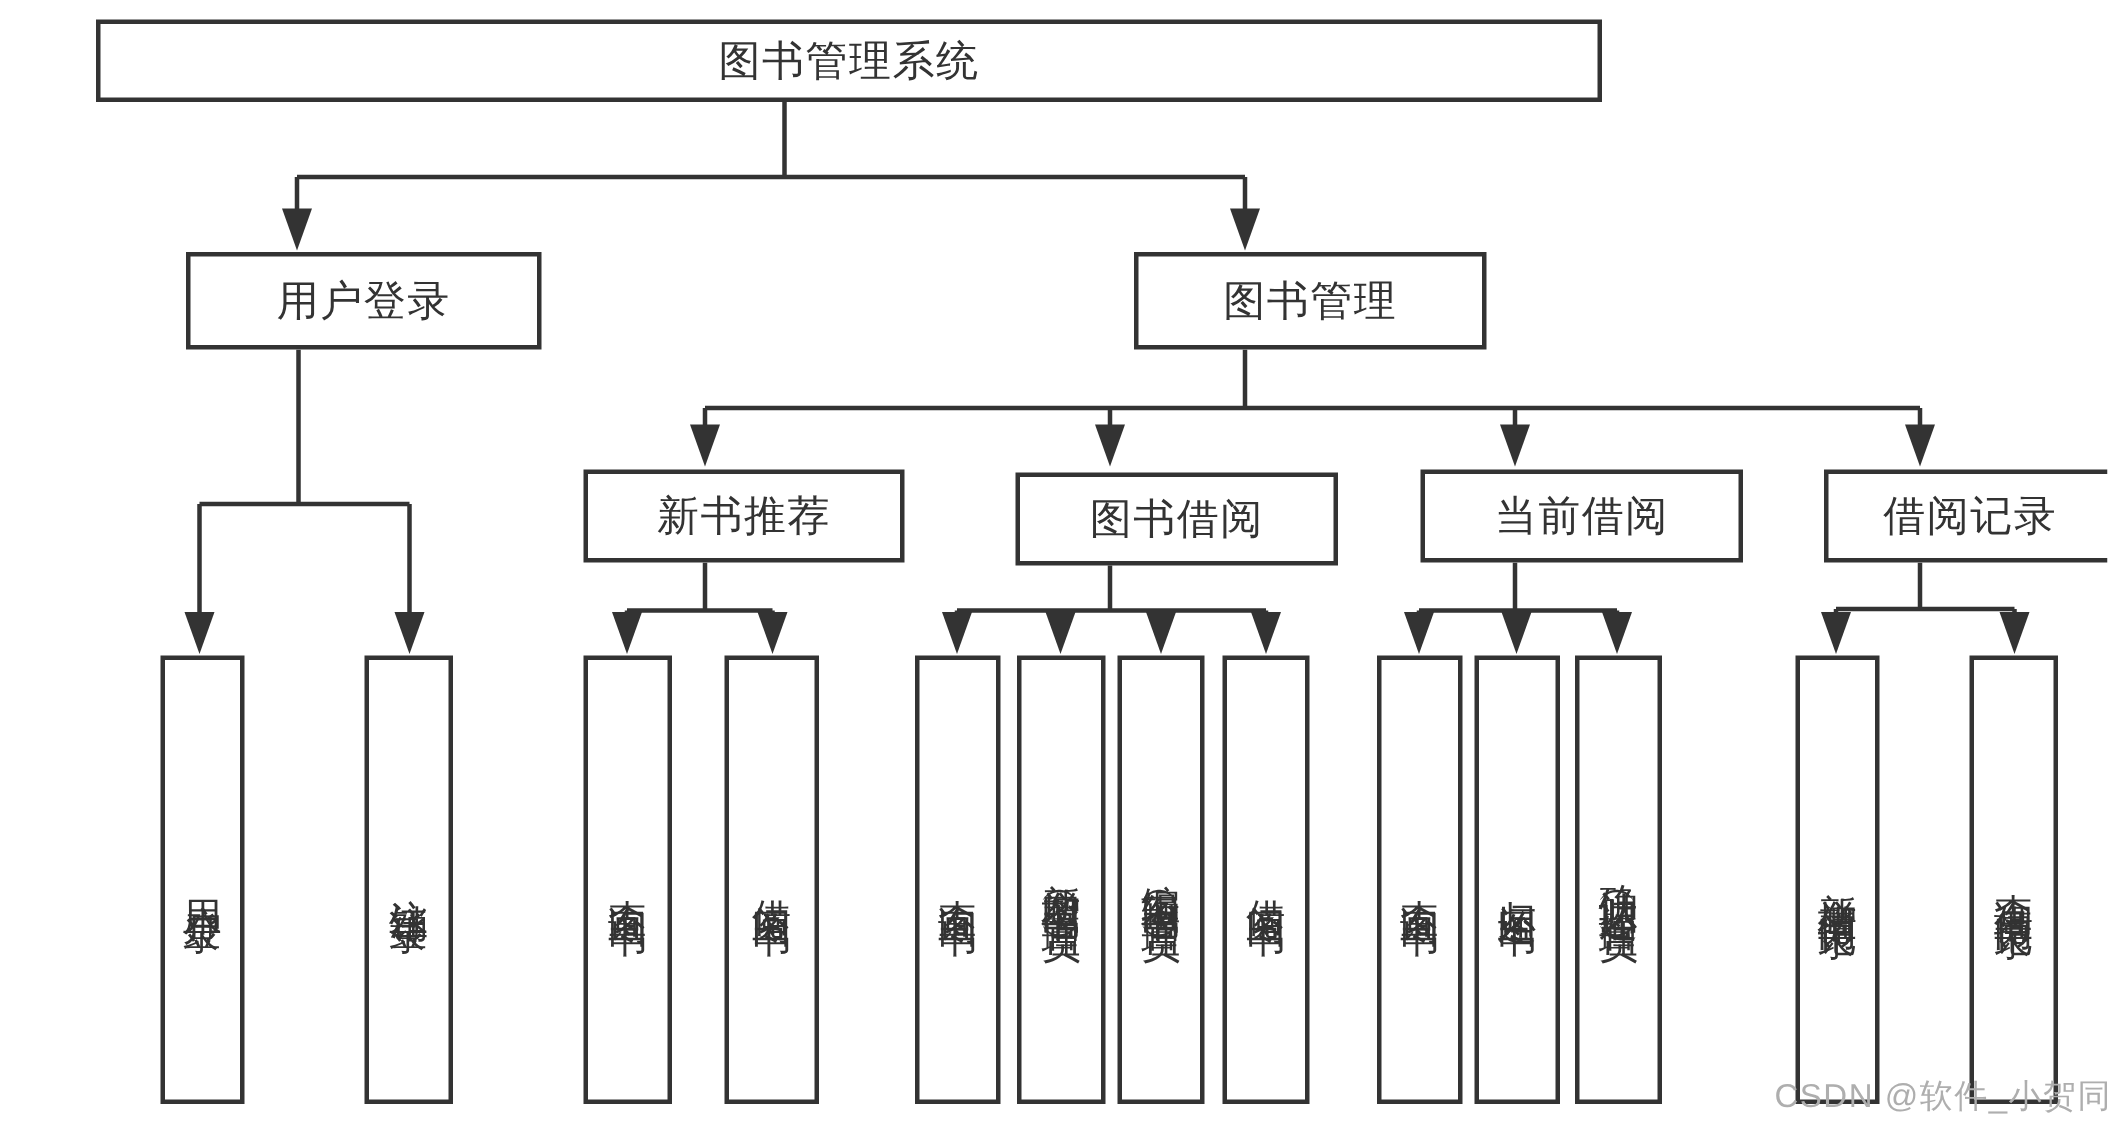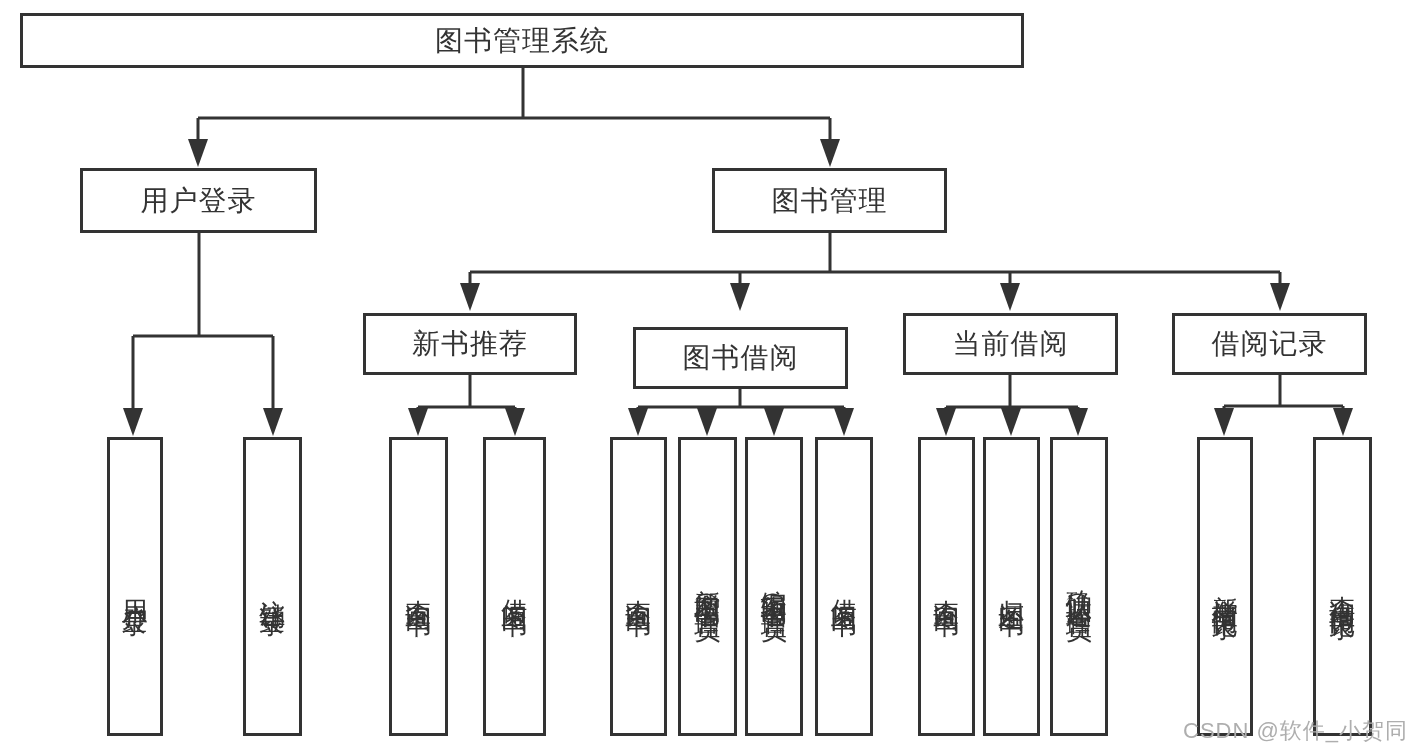--- a/index.html
+++ b/index.html
@@ -3,21 +3,21 @@
 <meta charset="utf-8">
 <style>
   html,body { margin:0; padding:0; background:#ffffff; }
   .canvas {
     position:relative; width:1405px; height:747px; background:#ffffff;
     font-family:"Liberation Sans", sans-serif; overflow:hidden;
   }
   .hbox {
     position:absolute; box-sizing:border-box; background:#ffffff;
     border:3px solid #333333; display:flex; align-items:center; justify-content:center;
-    font-size:28px; color:#333333; letter-spacing:1px; z-index:2;
+    font-size:28px; color:#333333; letter-spacing:1px; z-index:2;margin-left:44px;
   }
   .vbox {
     position:absolute; top:437px; height:299px; box-sizing:border-box; background:#ffffff;
     border:3px solid #333333; display:flex; align-items:center; justify-content:center;
     z-index:2;
   }
   .vtext {
     writing-mode:vertical-rl; text-orientation:mixed;
     font-size:26px; color:#333333; letter-spacing:4px; line-height:1.1;
   }
@@ -76,24 +76,24 @@
     <span>图书管理系统</span>
   </div>
 
   <div class="hbox" style="left:80px; top:168px; width:237px; height:65px;">
     <span>用户登录</span>
   </div>
   <div class="hbox" style="left:712px; top:168px; width:235px; height:65px;">
     <span>图书管理</span>
   </div>
 
-  <div class="hbox" style="left:363px; top:313px; width:214px; height:62px;">
+  <div class="hbox" style="left:345px; top:313px; width:214px; height:62px;">
     <span>新书推荐</span>
   </div>
-  <div class="hbox" style="left:633px; top:327px; width:215px; height:62px;">
+  <div class="hbox" style="left:633px; top:315px; width:215px; height:62px;">
     <span>图书借阅</span>
   </div>
   <div class="hbox" style="left:903px; top:313px; width:215px; height:62px;justify-content:center;">
     <span>当前借阅</span>
   </div>
   <div class="hbox" style="left:1172px; top:313px; width:195px; height:62px;">
     <span>借阅记录</span>
   </div>
 
   <div class="vbox" style="left:107px; width:56px;">

